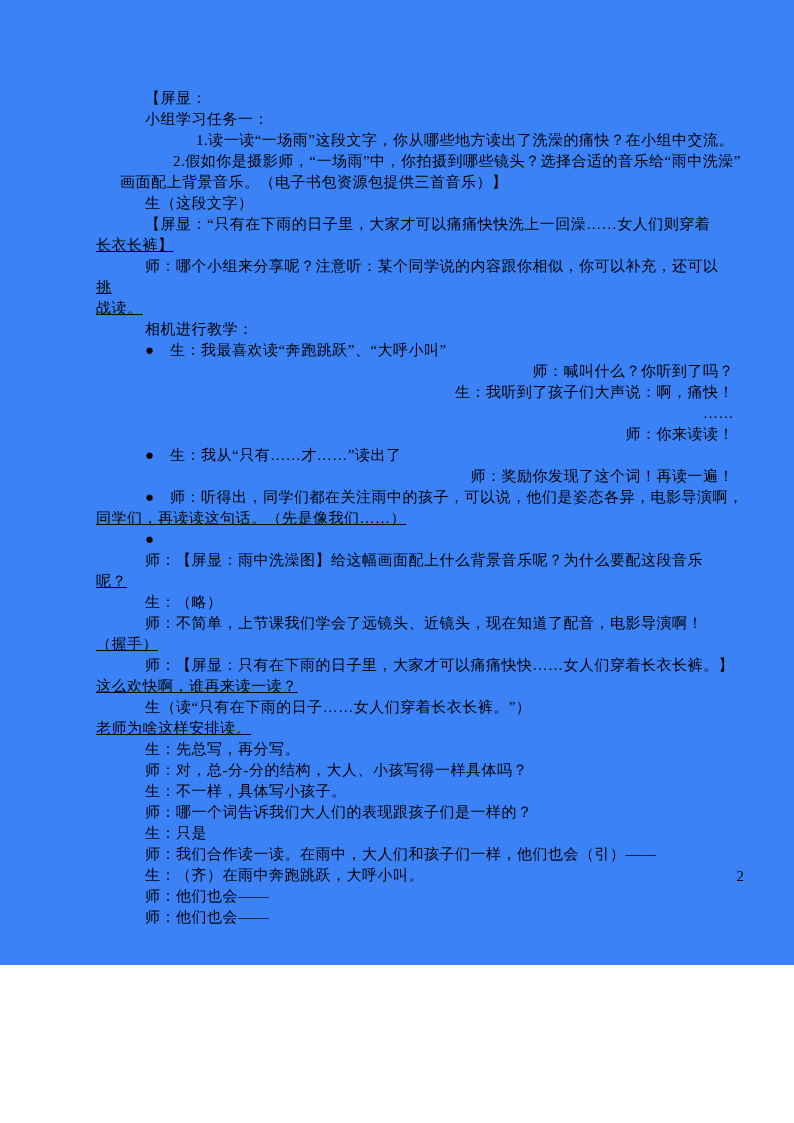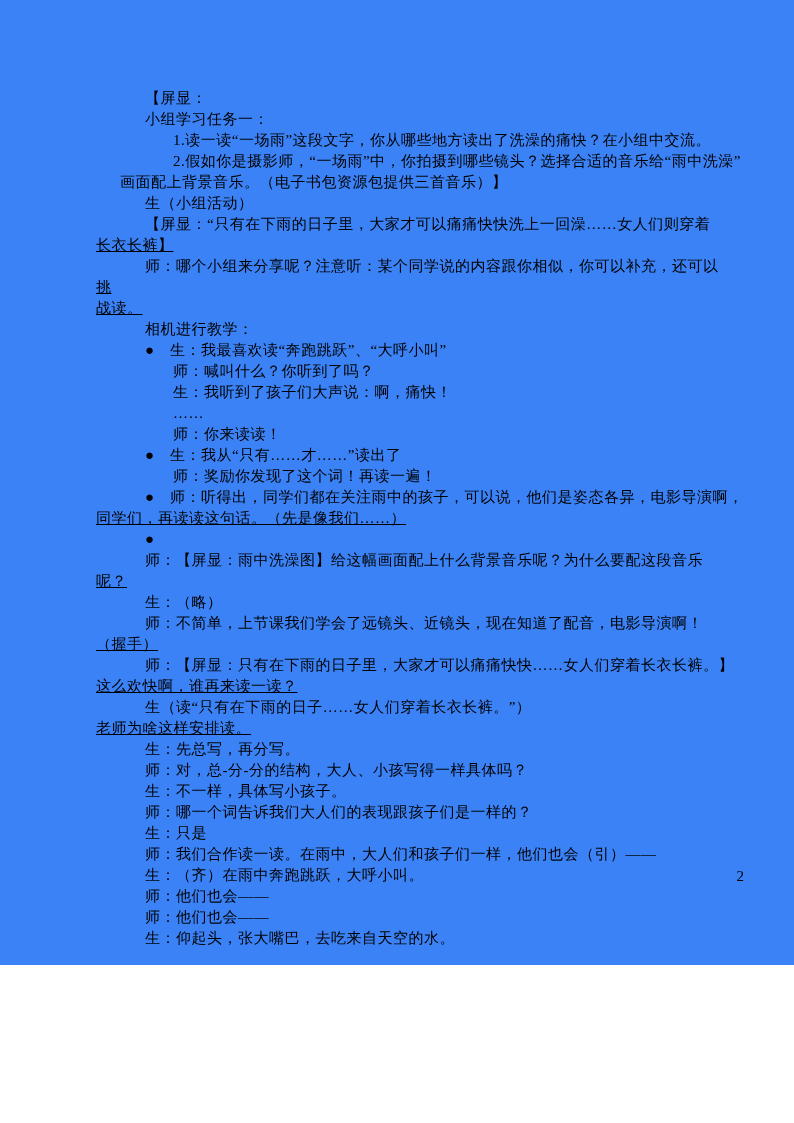--- a/index.html
+++ b/index.html
@@ -21,40 +21,40 @@
   }
   .line {
     font-size: 15px;
     line-height: 21px;
     white-space: nowrap;
     letter-spacing: 0.5px;
   }
   .indent-0 { padding-left: 0; text-decoration: underline; }
   .indent-1 { padding-left: 24px; }
   .indent-2 { padding-left: 49px; }
-  .indent-3 { padding-left: 77px; }
+  .indent-3 { padding-left: 77px; text-align: right; }
   .page-number {
     position: absolute;
     right: 50px;
     bottom: 80px;
     font-size: 15px;
     line-height: 18px;
   }
 </style>
 </head>
 <body>
 
 <div class="page">
   <div class="content">
       <p class="line indent-2">【屏显：</p>
       <p class="line indent-2">小组学习任务一：</p>
       <p class="line indent-3">1.读一读“一场雨”这段文字，你从哪些地方读出了洗澡的痛快？在小组中交流。</p>
       <p class="line indent-3">2.假如你是摄影师，“一场雨”中，你拍摄到哪些镜头？选择合适的音乐给“雨中洗澡”</p>
       <p class="line indent-1">画面配上背景音乐。（电子书包资源包提供三首音乐）】</p>
-      <p class="line indent-2">生（小组活动）</p>
+      <p class="line indent-2">生（这段文字）</p>
       <p class="line indent-2">【屏显：“只有在下雨的日子里，大家才可以痛痛快快洗上一回澡……女人们则穿着</p>
       <p class="line indent-0">长衣长裤】</p>
       <p class="line indent-2">师：哪个小组来分享呢？注意听：某个同学说的内容跟你相似，你可以补充，还可以</p>
       <p class="line indent-0">挑</p>
       <p class="line indent-0">战读。</p>
       <p class="line indent-2">相机进行教学：</p>
       <p class="line indent-2">●　生：我最喜欢读“奔跑跳跃”、“大呼小叫”</p>
       <p class="line indent-3">师：喊叫什么？你听到了吗？</p>
       <p class="line indent-3">生：我听到了孩子们大声说：啊，痛快！</p>
       <p class="line indent-3">……</p>
@@ -75,16 +75,15 @@
       <p class="line indent-0">老师为啥这样安排读。</p>
       <p class="line indent-2">生：先总写，再分写。</p>
       <p class="line indent-2">师：对，总-分-分的结构，大人、小孩写得一样具体吗？</p>
       <p class="line indent-2">生：不一样，具体写小孩子。</p>
       <p class="line indent-2">师：哪一个词告诉我们大人们的表现跟孩子们是一样的？</p>
       <p class="line indent-2">生：只是</p>
       <p class="line indent-2">师：我们合作读一读。在雨中，大人们和孩子们一样，他们也会（引）——</p>
       <p class="line indent-2">生：（齐）在雨中奔跑跳跃，大呼小叫。</p>
       <p class="line indent-2">师：他们也会——</p>
       <p class="line indent-2">师：他们也会——</p>
-      <p class="line indent-2">生：仰起头，张大嘴巴，去吃来自天空的水。</p>
     </div>
   <div class="page-number">2</div>
 </div>
 
 </body></html>

